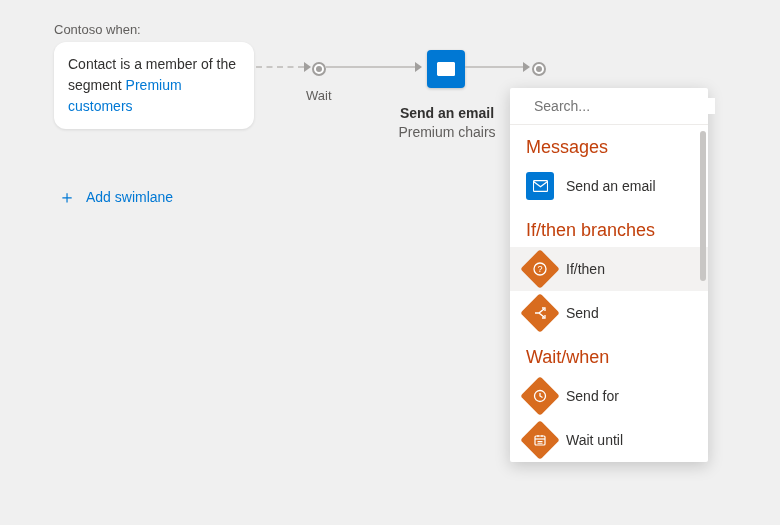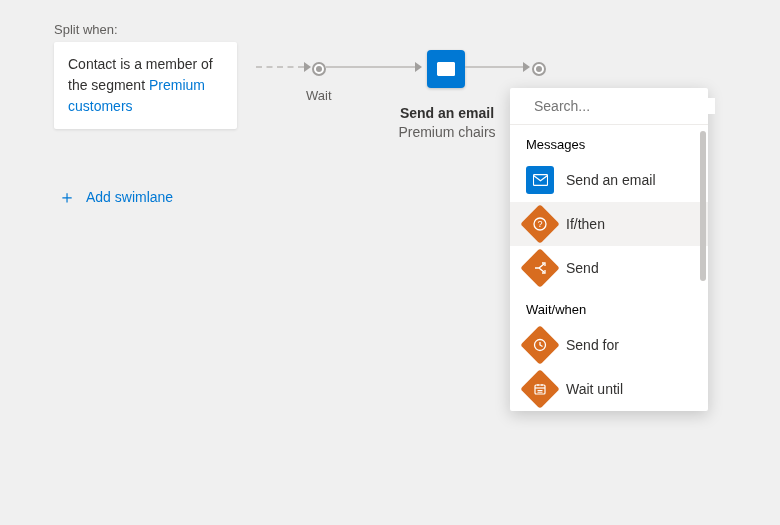--- a/index.html
+++ b/index.html
@@ -17,23 +17,23 @@
       position: absolute;
       top: 22px;
       left: 54px;
       font-size: 13px;
       color: #605e5c;
     }
     .trigger-card {
       position: absolute;
       top: 42px;
       left: 54px;
-      width: 183px;
+      width: 200px;
       background: #fff;
-      border-radius: 2px;
+      border-radius: 12px;
       box-shadow: 0 1px 3px rgba(0,0,0,0.1);
       padding: 12px 14px;
       line-height: 1.5;
     }
     .trigger-card .link { color: #0078d4; }
     .connector {
       position: absolute;
       display: flex;
       align-items: center;
     }
@@ -127,22 +127,22 @@
       max-height: 370px;
     }
     .scrollbar {
       position: absolute;
       right: 2px; top: 6px;
       width: 6px; height: 150px;
       background: #c8c6c4;
       border-radius: 3px;
     }
     .section-header {
-      color: #000000;
-      font-size: 13px;
+      color: #c2410c;
+      font-size: 18px;
       padding: 12px 16px 6px;
     }
     .menu-item {
       display: flex; align-items: center;
       padding: 8px 16px;
       gap: 12px;
       cursor: pointer;
     }
     .menu-item.highlighted { background: #f3f2f1; }
     .icon-tile {
@@ -157,21 +157,21 @@
       transform: rotate(45deg);
       background: #d86c1f;
       border-radius: 3px;
     }
     .icon-tile.orange > * { transform: rotate(-45deg); }
     .icon-white { fill: #fff; stroke: #fff; }
   </style>
 </head>
 <body>
 
-<div class="starts-when-label">Split when:</div>
+<div class="starts-when-label">Contoso when:</div>
 
 <div class="trigger-card">
   <span>Contact is a member of the segment </span><span class="link">Premium customers</span>
 </div>
 
 <div class="connector" style="top:62px; left:256px;">
   <div class="line-dashed" style="width:48px;"></div>
   <div class="arrowhead"></div>
 </div>
 
@@ -224,20 +224,21 @@
     <div class="menu-item">
       <div class="icon-tile blue">
         <svg width="15" height="12" viewBox="0 0 18 14">
           <rect x="0.5" y="0.5" width="17" height="13" rx="1.5" fill="none" stroke="#fff" stroke-width="1.5"></rect>
           <path d="M1 2 L9 8 L17 2" fill="none" stroke="#fff" stroke-width="1.5"></path>
         </svg>
       </div>
       <span>Send an email</span>
     </div>
 
+    <div class="section-header">If/then branches</div>
     <div class="menu-item highlighted">
       <div class="icon-tile orange">
         <svg width="14" height="14" viewBox="0 0 14 14">
           <circle cx="7" cy="7" r="6" fill="none" stroke="#fff" stroke-width="1.3"></circle>
           <text x="7" y="10" text-anchor="middle" fill="#fff" font-size="9" font-family="sans-serif">?</text>
         </svg>
       </div>
       <span>If/then</span>
     </div>
     <div class="menu-item">

